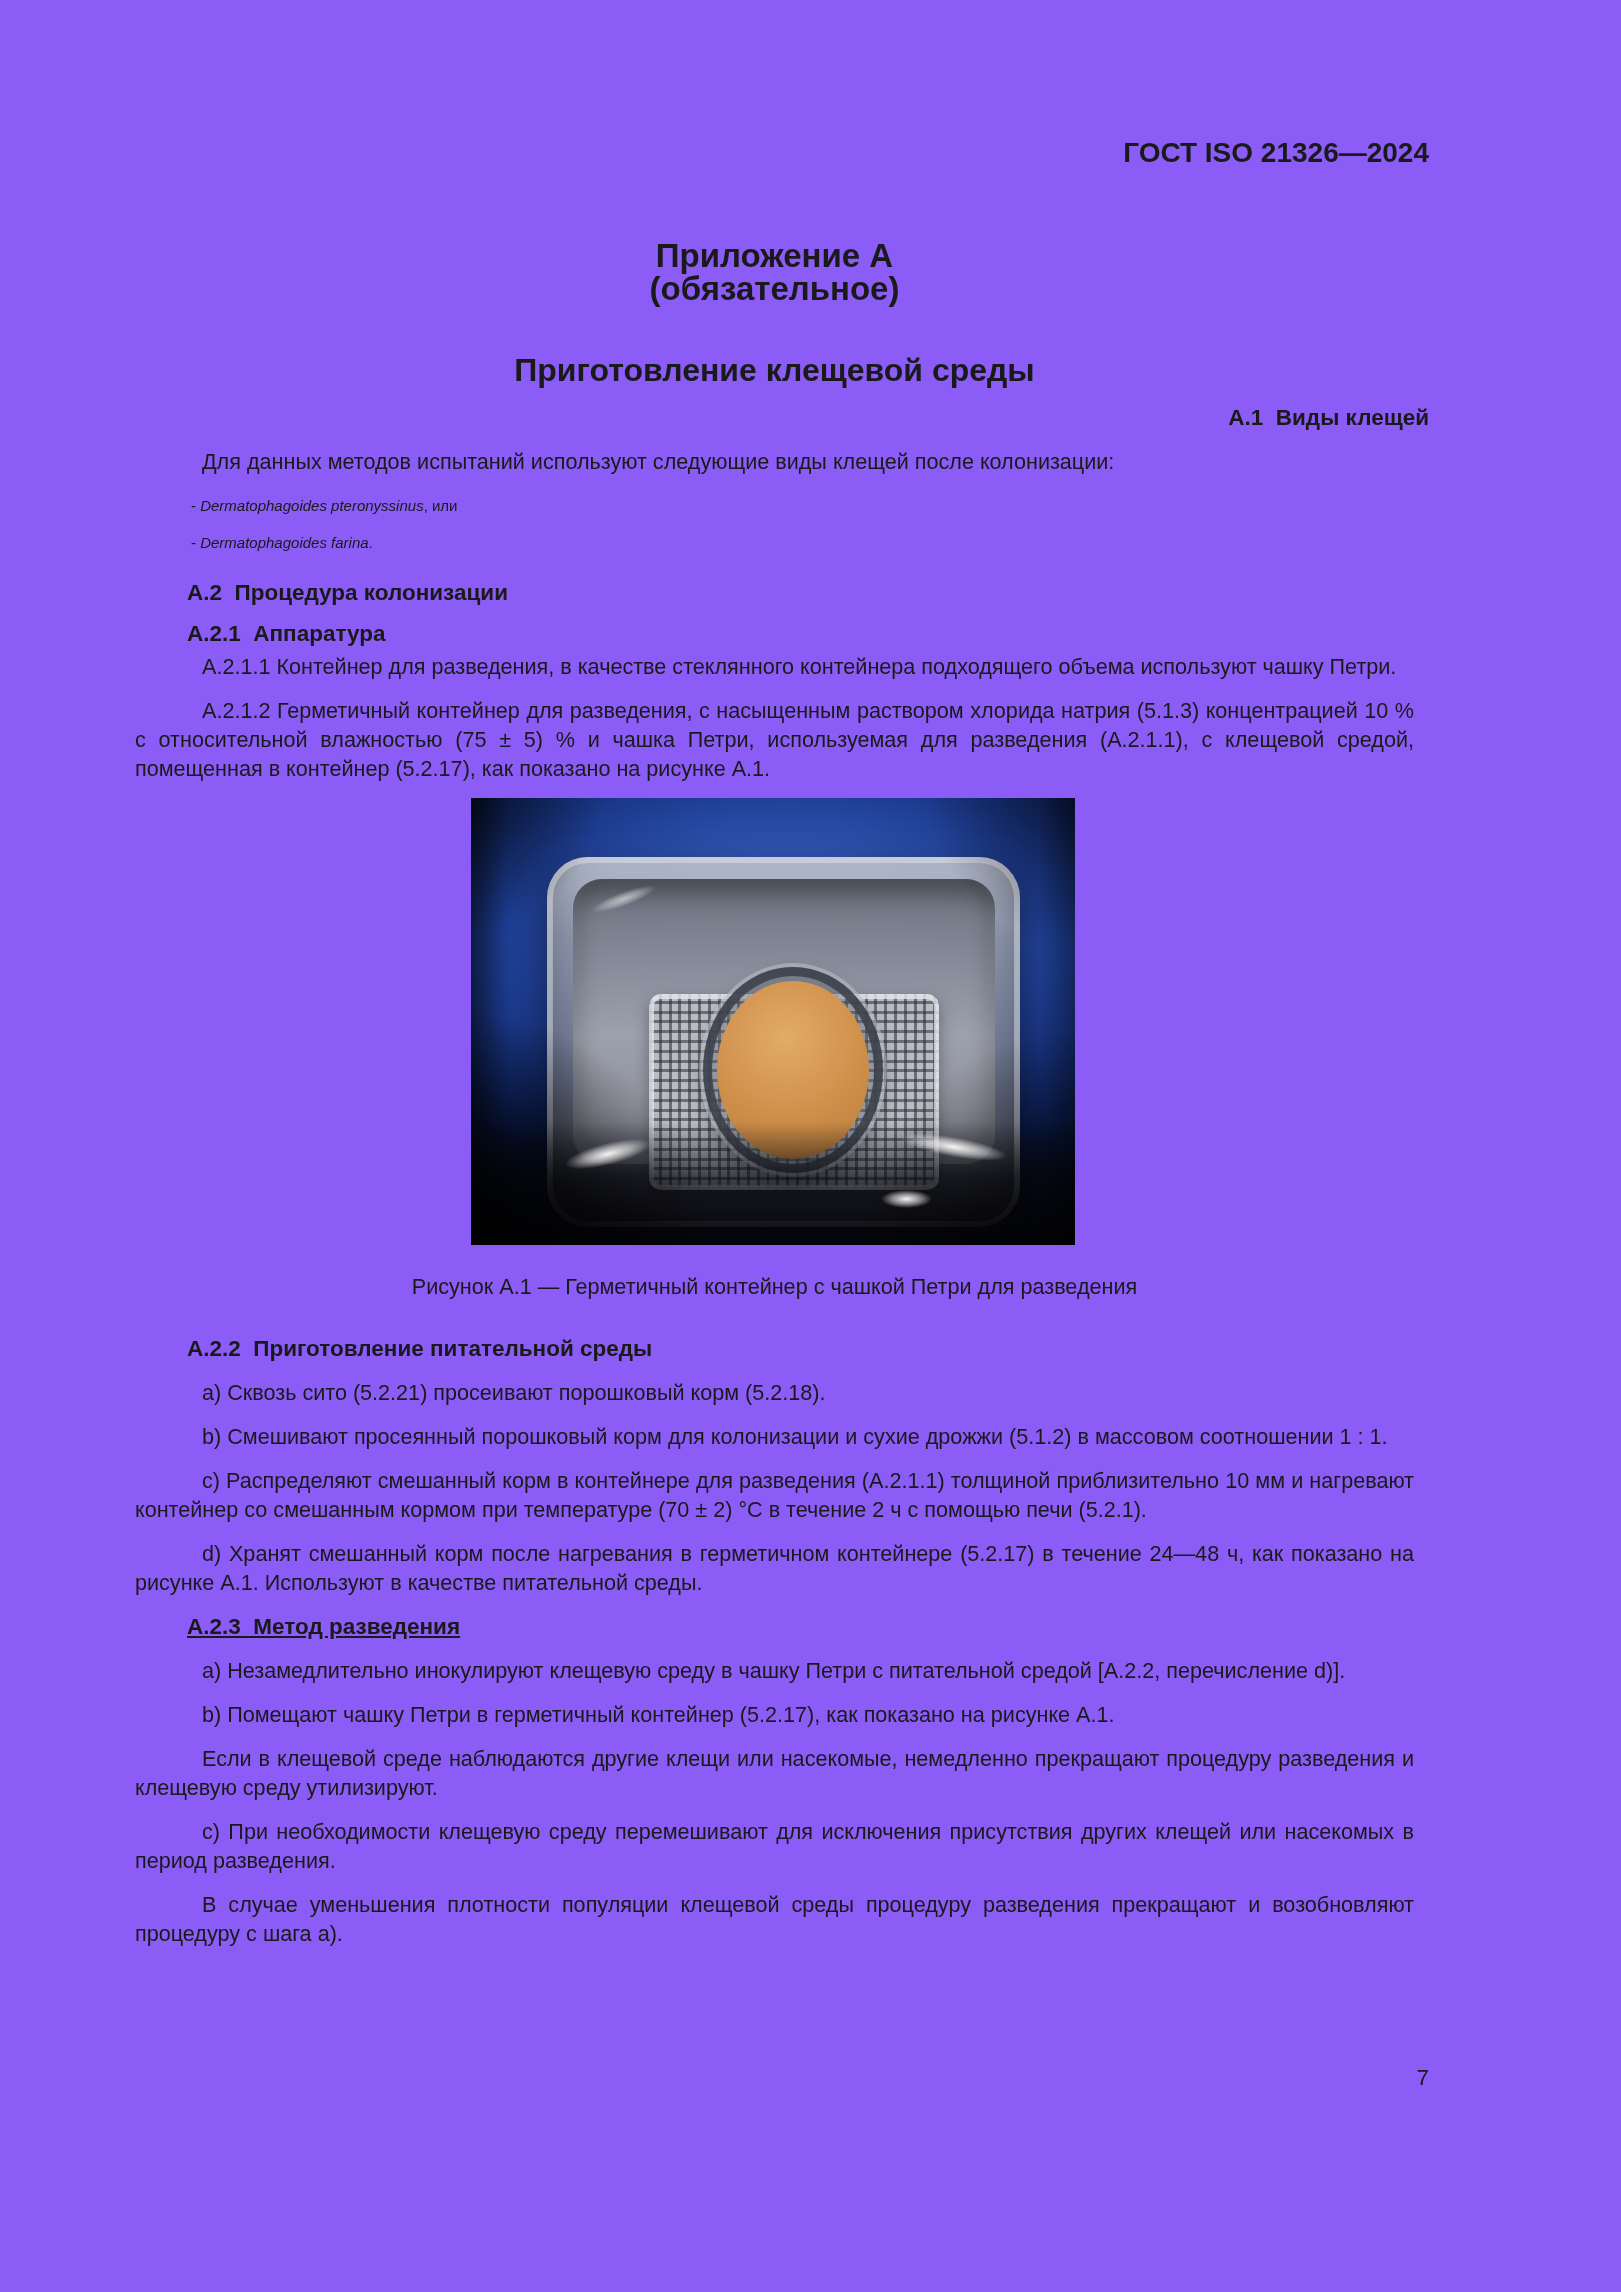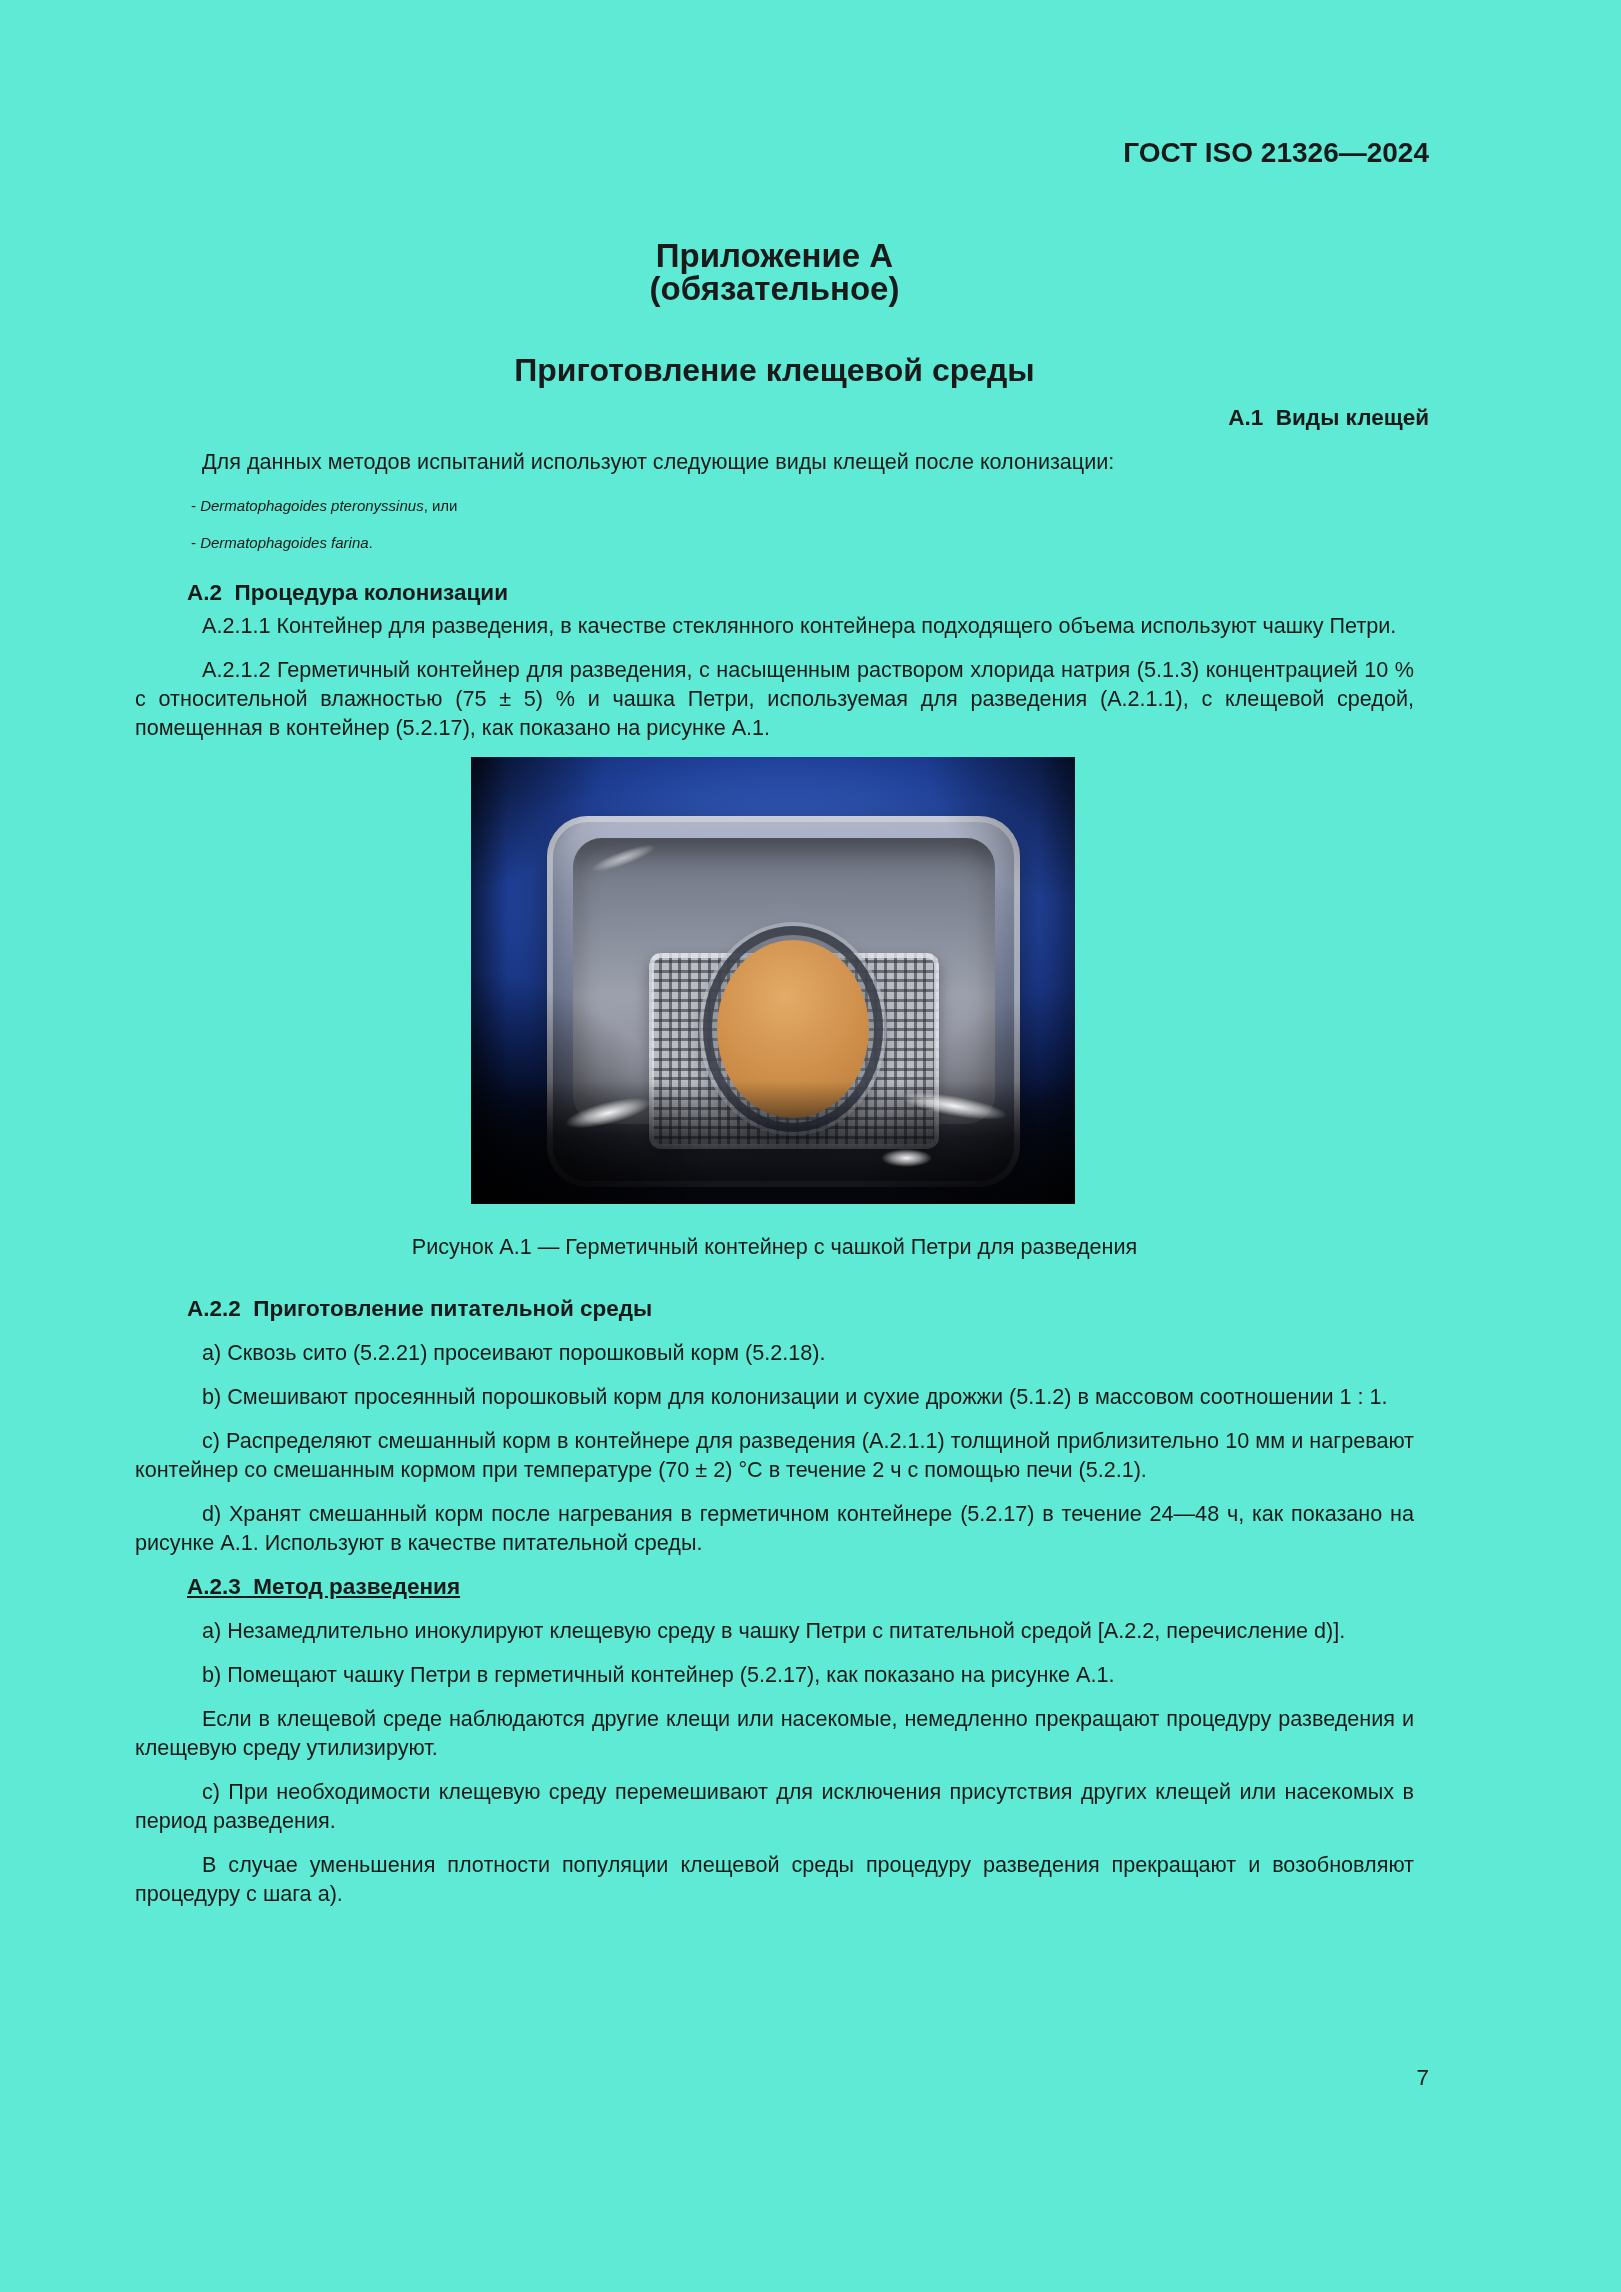--- a/index.html
+++ b/index.html
@@ -6,21 +6,21 @@
   html,body { margin:0; padding:0; }
   body {
     font-family: "Liberation Sans", sans-serif;
     background:#ffffff;
     color: var(--ink, #1a1a1a);
   }
   .page {
     position: relative;
     width: 1621px;
     height: 2293px;
-    background: #5eead4;
+    background: #8b5cf6;
     overflow: hidden;
   }
   .content {
     position: absolute;
     left: 120px;
     top: 137px;
     width: 1309px;
   }
   .doc-code {
     text-align: right;
@@ -204,20 +204,21 @@
     <div class="app-label">Приложение А</div>
     <div class="app-status">(обязательное)</div>
     <h1 class="app-title">Приготовление клещевой среды</h1>
 
     <h2 class="sec h-a1">А.1&nbsp;&nbsp;Виды клещей</h2>
     <p class="body">Для данных методов испытаний используют следующие виды клещей после колонизации:</p>
     <p class="species"><span>- </span><i>Dermatophagoides pteronyssinus</i><span>, или</span></p>
     <p class="species"><span>- </span><i>Dermatophagoides farina</i><span>.</span></p>
 
     <h2 class="sec h-a2">А.2&nbsp;&nbsp;Процедура колонизации</h2>
+    <h3 class="sub h-a21">А.2.1&nbsp;&nbsp;Аппаратура</h3>
     <p class="body first">А.2.1.1 Контейнер для разведения, в качестве стеклянного контейнера подходящего объема используют чашку Петри.</p>
     <p class="body">А.2.1.2 Герметичный контейнер для разведения, с насыщенным раствором хлорида натрия (5.1.3) концен­трацией 10 % с относительной влажностью (75 ± 5) % и чашка Петри, используемая для разведения (А.2.1.1), с клещевой средой, помещенная в контейнер (5.2.17), как показано на рисунке А.1.</p>
 
     <figure class="figure">
       <div class="photo">
         <div class="tub">
           <div class="tub-cavity"></div>
         </div>
         <div class="mesh"></div>
         <div class="petri">

